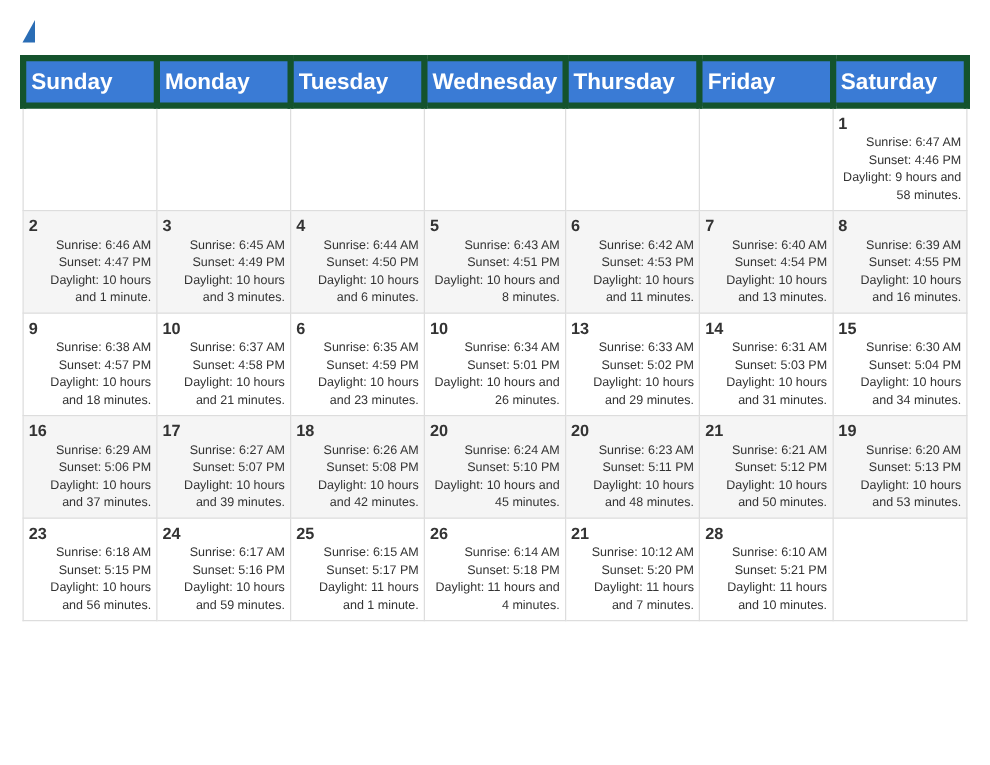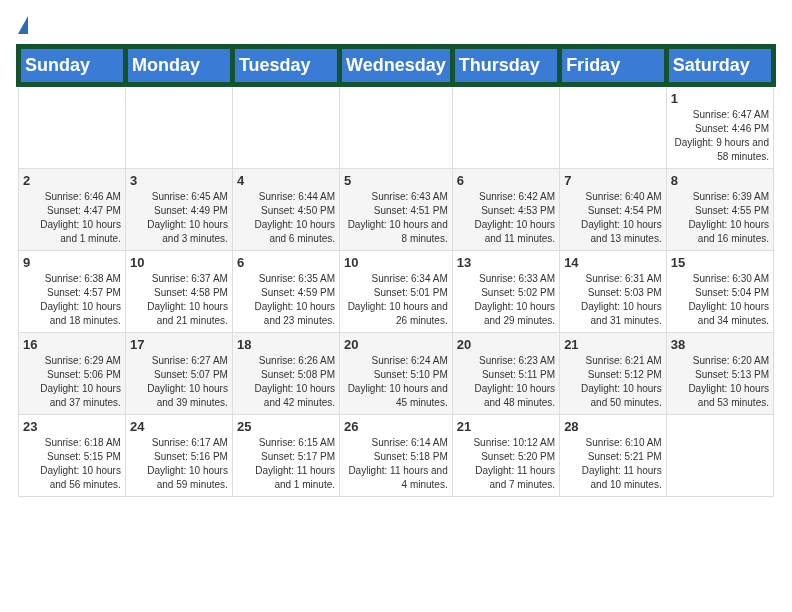--- a/index.html
+++ b/index.html
@@ -264,21 +264,21 @@
 Sunset: 5:11 PM
 Daylight: 10 hours and 48 minutes.</div>
         </td>
         <td>
           <div class="day-number">21</div>
           <div class="day-info">Sunrise: 6:21 AM
 Sunset: 5:12 PM
 Daylight: 10 hours and 50 minutes.</div>
         </td>
         <td>
-          <div class="day-number">38</div>
+          <div class="day-number">19</div>
           <div class="day-info">Sunrise: 6:20 AM
 Sunset: 5:13 PM
 Daylight: 10 hours and 53 minutes.</div>
         </td>
       </tr>
       <tr>
         <td>
           <div class="day-number">23</div>
           <div class="day-info">Sunrise: 6:18 AM
 Sunset: 5:15 PM

